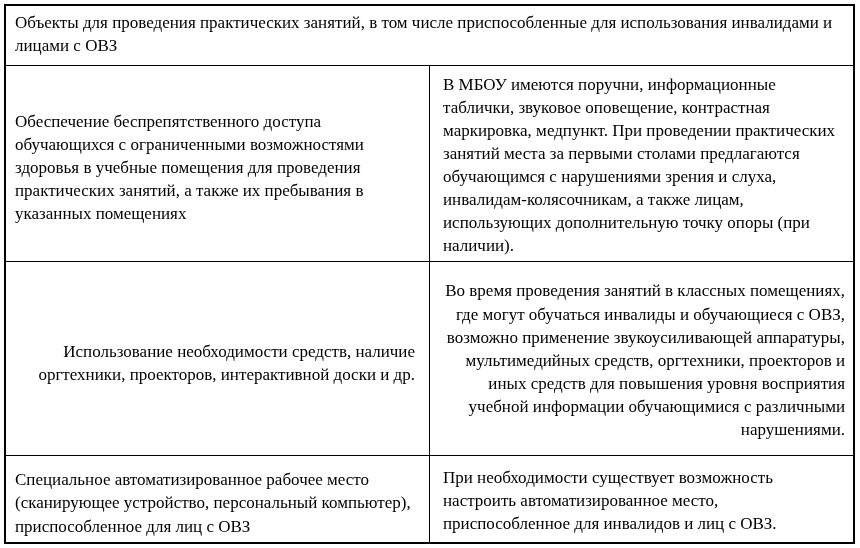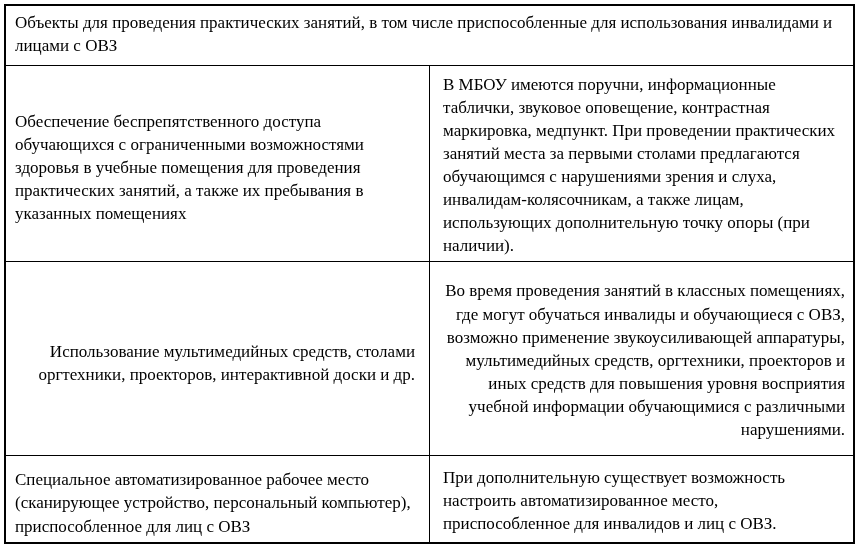--- a/index.html
+++ b/index.html
@@ -61,22 +61,22 @@
     </colgroup>
     <tbody>
       <tr class="header-row">
         <th class="header-cell" colspan="2">Объекты для проведения практических занятий, в том числе приспособленные для использования инвалидами и лицами с ОВЗ</th>
       </tr>
       <tr class="row-1">
         <td class="left-cell">Обеспечение беспрепятственного доступа обучающихся с ограниченными возможностями здоровья в учебные помещения для проведения практических занятий, а также их пребывания в указанных помещениях</td>
         <td class="right-cell">В МБОУ имеются поручни, информационные таблички, звуковое оповещение, контрастная маркировка, медпункт. При проведении практических занятий места за первыми столами предлагаются обучающимся с нарушениями зрения и слуха, инвалидам-колясочникам, а также лицам, использующих дополнительную точку опоры (при наличии).</td>
       </tr>
       <tr class="row-2">
-        <td class="left-cell">Использование мультимедийных средств, столами оргтехники, проекторов, интерактивной доски и др.</td>
+        <td class="left-cell">Использование необходимости средств, наличие оргтехники, проекторов, интерактивной доски и др.</td>
         <td class="right-cell">Во время проведения занятий в классных помещениях, где могут обучаться инвалиды и обучающиеся с ОВЗ, возможно применение звукоусиливающей аппаратуры, мультимедийных средств, оргтехники, проекторов и иных средств для повышения уровня восприятия учебной информации обучающимися с различными нарушениями.</td>
       </tr>
       <tr class="row-3">
         <td class="left-cell">Специальное автоматизированное рабочее место (сканирующее устройство, персональный компьютер), приспособленное для лиц с ОВЗ</td>
-        <td class="right-cell">При дополнительную существует возможность настроить автоматизированное место, приспособленное для инвалидов и лиц с ОВЗ.</td>
+        <td class="right-cell">При необходимости существует возможность настроить автоматизированное место, приспособленное для инвалидов и лиц с ОВЗ.</td>
       </tr>
     </tbody>
   </table>
 </div>
 
 </body></html>

